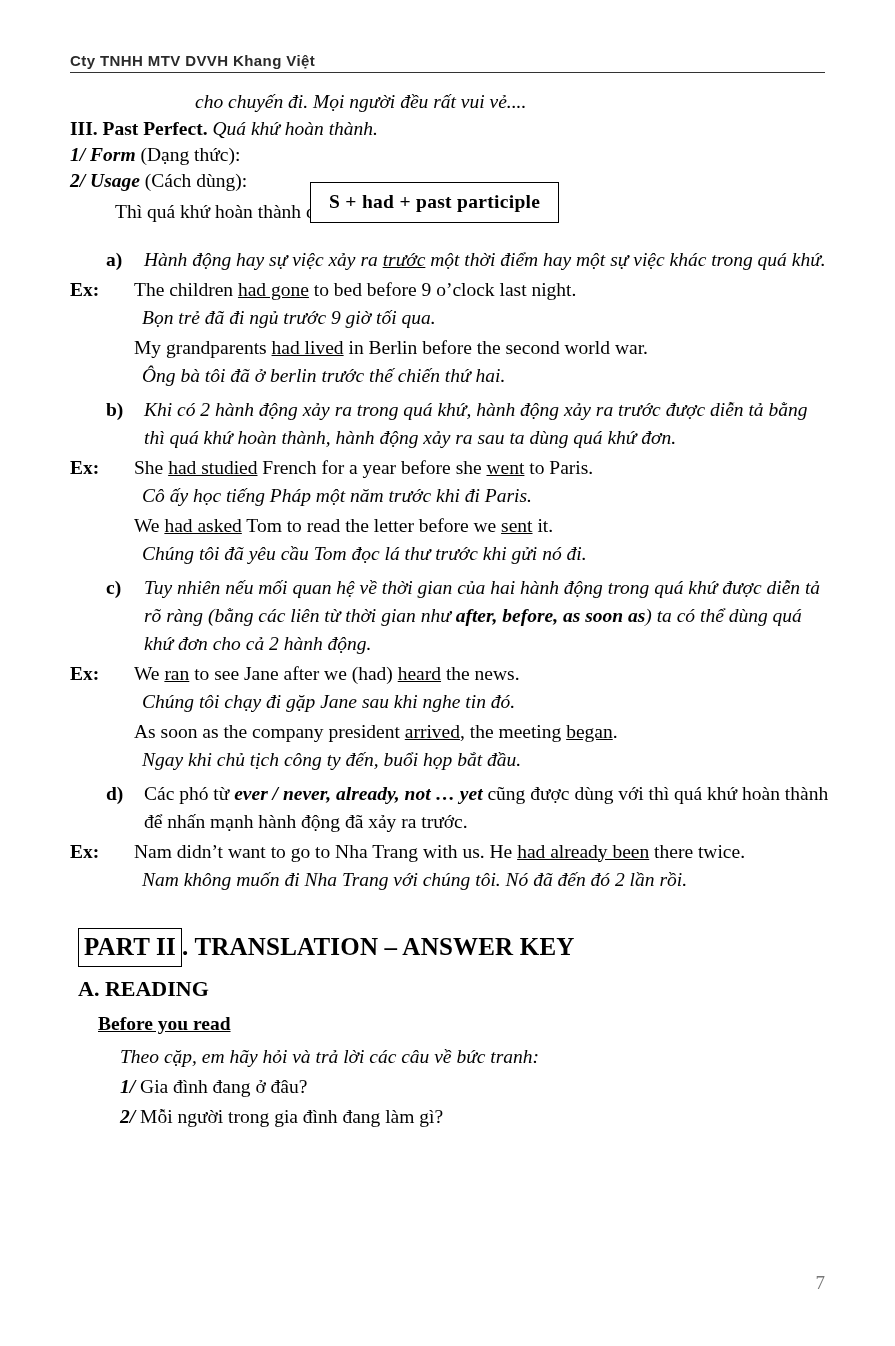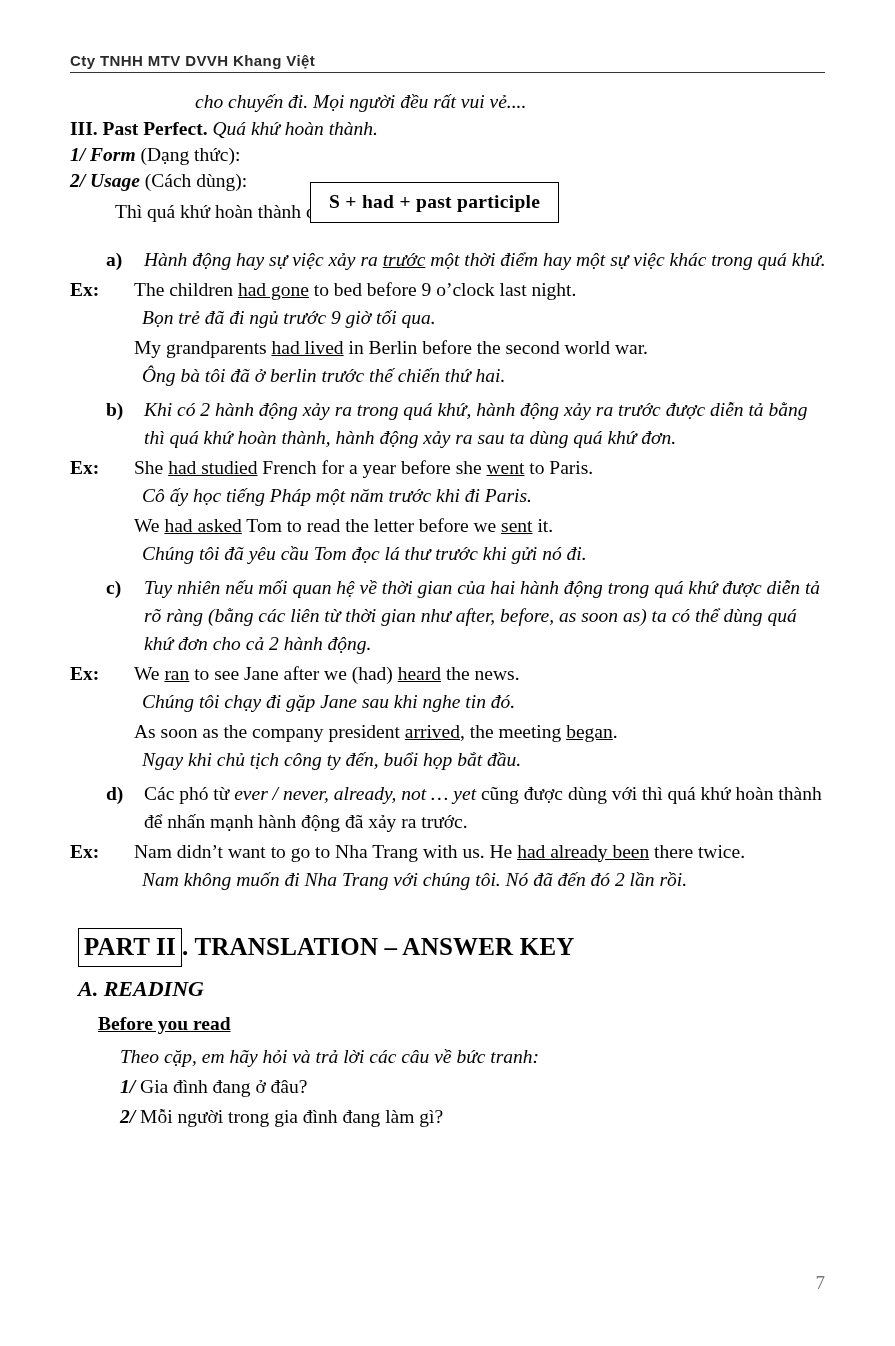--- a/index.html
+++ b/index.html
@@ -44,21 +44,21 @@
     width: 755px;
   }
 
   
   .content {
     position: absolute;
     left: 70px;
     top: 88px;
     width: 760px;
   }
-  .bi { font-weight: normal; font-style: italic; }
+  .bi { font-weight: bold; font-style: italic; }
   .u { text-decoration: underline; }
 
   p.line {
     margin: 0;
     font-size: 19.5px;
     line-height: 26px;
   }
 
   
   .intro {
@@ -164,21 +164,20 @@
     border: 1.6px solid #000;
     padding: 1px 5px 2px 5px;
     display: inline-block;
   }
   .sec-a {
     margin-top: 6px;
     margin-left: 8px;
     font-size: 22px;
     font-weight: bold;
     line-height: 32px;
-    font-style: italic;
   }
   .sub-head {
     margin-top: 4px;
     margin-left: 28px;
     font-size: 19.5px;
     font-weight: bold;
     text-decoration: underline;
     line-height: 30px;
   }
   .q-intro {

